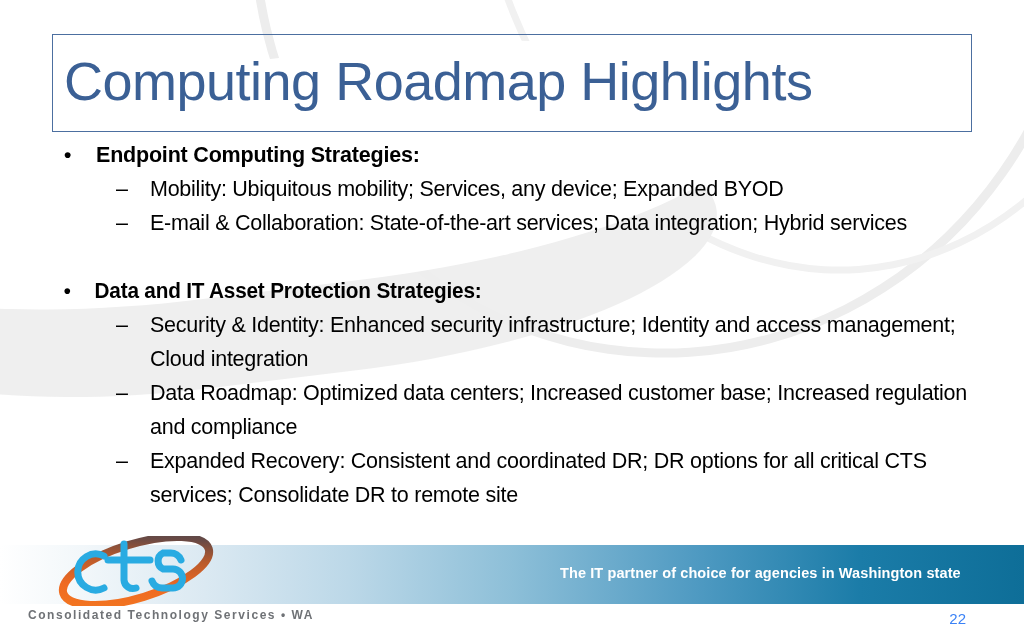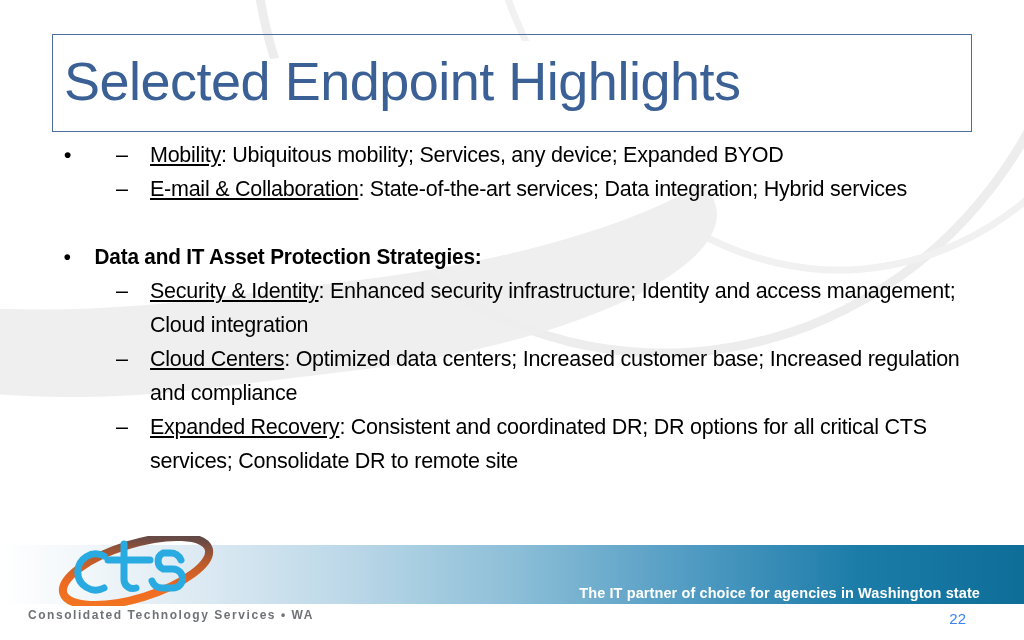--- a/index.html
+++ b/index.html
@@ -130,46 +130,45 @@
     font-family: "Liberation Sans", sans-serif;
     letter-spacing: -0.25px;
   }
   .lvl2 .dash {
     position: absolute;
     left: 62px;
     top: 0;
     font-size: 21.5px;
     line-height: 34px;
   }
-  .lvl2 .u { text-decoration: underline; }
+  .lvl2 .u { }
   .spacer { height: 34px; }
 
   
   #footer-band {
     position: absolute;
     left: 0;
     top: 545px;
     width: 1024px;
     height: 59px;
     background: linear-gradient(to right,
        #ffffff 0%, #f2f7fa 8%, #dbe9f2 20%, #bcd8e8 34%,
        #8dbfd8 50%, #4f9ac2 68%, #1b7ca8 84%, #0e6e98 100%);
   }
   #tagline {
     position: absolute;
     left: 560px;
     top: 565px;
     width: 420px;
-    text-align: right;
+    text-align: left;
     color: #ffffff;
     font-size: 14.5px;
     font-weight: bold;
     font-family: "Liberation Sans", sans-serif;
     letter-spacing: 0.1px;
-    margin-top: 20px;
   }
 
   
   #logo {
     position: absolute;
     left: 46px;
     top: 536px;
     width: 180px;
     height: 70px;
   }
@@ -200,26 +199,27 @@
 <div id="slide">
 
   <div class="wm-layer">
     <div class="wm-arc"></div>
     <div class="wm-arc2"></div>
     <div class="wm-band"></div>
     <div class="wm-band-mask"></div>
   </div>
 
   <div id="title-box"></div>
-  <div id="title-text">Selected Endpoint Highlights</div>
+  <div id="title-text">Computing Roadmap Highlights</div>
 
   <div id="body">
 
     <div class="lvl1">
       <span class="dot">•</span>
+      <span>Endpoint Computing Strategies:</span>
     </div>
 
     <div class="lvl2">
       <span class="dash">–</span>
       <span class="u">Mobility</span><span>: Ubiquitous mobility; Services, any device; Expanded BYOD</span>
     </div>
 
     <div class="lvl2">
       <span class="dash">–</span>
       <span class="u">E-mail &amp; Collaboration</span><span>: State-of-the-art services; Data integration; Hybrid services</span>
@@ -232,21 +232,21 @@
       <span>Data and IT Asset Protection Strategies:</span>
     </div>
 
     <div class="lvl2">
       <span class="dash">–</span>
       <span class="u">Security &amp; Identity</span><span>: Enhanced security infrastructure; Identity and access management; Cloud integration</span>
     </div>
 
     <div class="lvl2">
       <span class="dash">–</span>
-      <span class="u">Cloud Centers</span><span>: Optimized data centers; Increased customer base; Increased regulation and compliance</span>
+      <span class="u">Data Roadmap</span><span>: Optimized data centers; Increased customer base; Increased regulation and compliance</span>
     </div>
 
     <div class="lvl2">
       <span class="dash">–</span>
       <span class="u">Expanded Recovery</span><span>: Consistent and coordinated DR; DR options for all critical CTS services; Consolidate DR to remote site</span>
     </div>
 
   </div>
 
   <div id="footer-band"></div>

